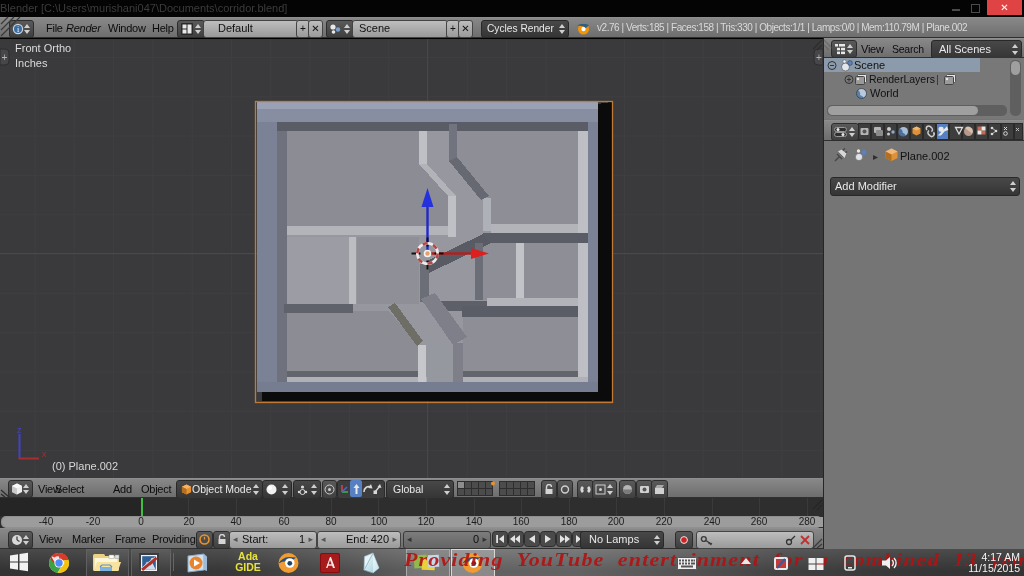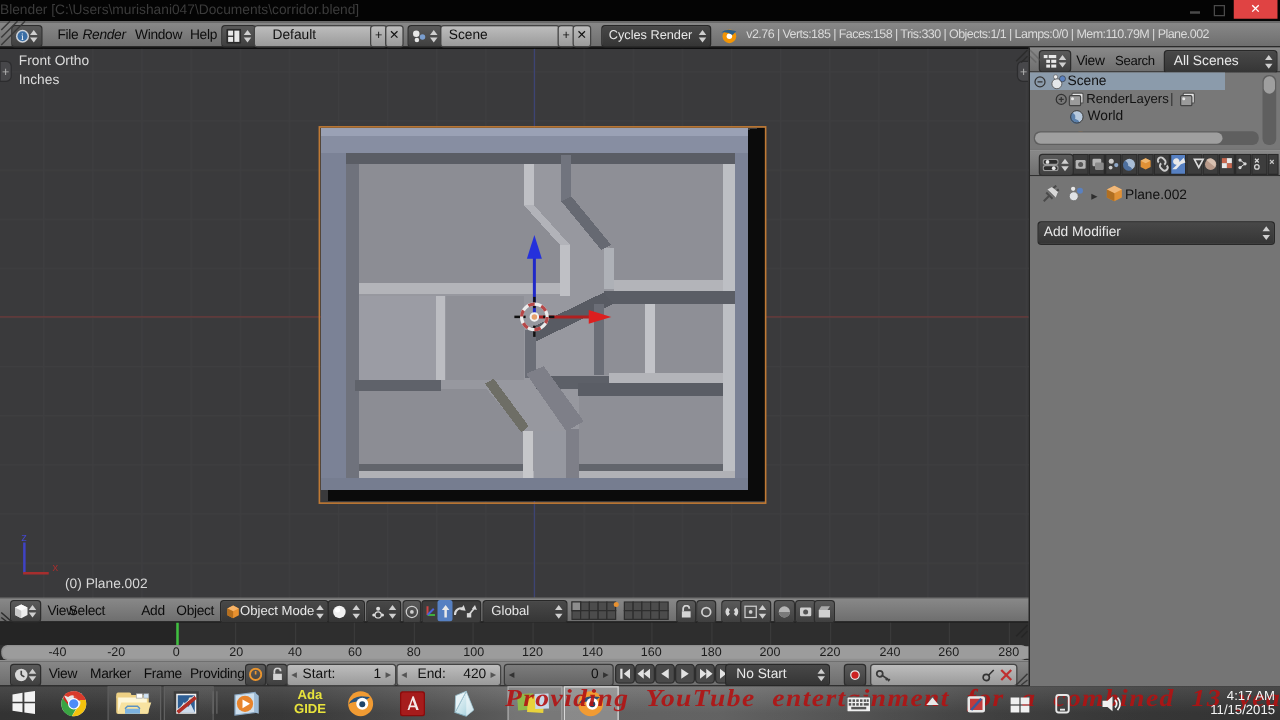--- a/index.html
+++ b/index.html
@@ -368,21 +368,21 @@
           <line x1="5.5" y1="5.5" x2="5.5" y2="2.8" stroke="#e8942f" stroke-width="1.3"></line>
         </svg>
       </div>
     <div class="abs btn" style="left:213px;top:2px;width:15px;height:16px;">
         <svg class="abs" style="left:3px;top:2px;" width="10" height="11">
           <rect x="1.5" y="5" width="7" height="5" fill="#d5d5d5"></rect>
           <path d="M2.5,5 V3 a2.5,2.5 0 0 1 5,0" fill="none" stroke="#d5d5d5" stroke-width="1.4"></path>
         </svg>
       </div>
     <div class="abs fld" style="left:229px;top:2px;width:86px;height:16px;line-height:15px;"><span class="abs" style="left:3px;color:#555;font-size:9px;">◂</span><span style="padding-left:12px;">Start:</span><span class="abs" style="right:11px;">1</span><span class="abs" style="right:3px;color:#555;font-size:9px;">▸</span></div>
-    <div class="abs fld" style="left:317px;top:2px;width:82px;height:16px;line-height:15px;"><span class="abs" style="left:3px;color:#555;font-size:9px;">◂</span><span style="padding-left:16px;">End:</span><span class="abs" style="right:11px;">420</span><span class="abs" style="right:3px;color:#555;font-size:9px;">▸</span></div>
+    <div class="abs fld" style="left:317px;top:2px;width:82px;height:16px;line-height:15px;"><span class="abs" style="left:3px;color:#555;font-size:9px;">◂</span><span style="padding-left:28px;">End:</span><span class="abs" style="right:11px;">420</span><span class="abs" style="right:3px;color:#555;font-size:9px;">▸</span></div>
     <div class="abs" style="left:403px;top:2px;width:86px;height:16px;line-height:15px;background:linear-gradient(#7c7c7c,#646464);border:1px solid #3a3a3a;border-radius:3px;color:#101010;">
         <span class="abs" style="left:3px;color:#333;font-size:9px;">◂</span>
         <span class="abs" style="right:11px;">0</span>
         <span class="abs" style="right:3px;color:#333;font-size:9px;">▸</span>
       </div>
     <div class="abs" style="left:493px;top:2px;width:140px;height:16px;"></div>
     <svg class="abs" style="left:492px;top:2px;" width="100" height="16">
       <g>
         <rect x="0.5" y="0.5" width="15" height="15" rx="3" fill="#4a4a4a" stroke="#2d2d2d"></rect>
           <rect x="16.5" y="0.5" width="15" height="15" rx="3" fill="#4a4a4a" stroke="#2d2d2d"></rect>
@@ -393,21 +393,21 @@
       </g>
       <g fill="#e2e2e2">
         <path d="M12,4 L7,8 L12,12 Z M6,4 h-1.8 v8 H6 Z"></path>
         <path d="M27,4 L22,8 L27,12 Z M22,4 L17,8 L22,12 Z" transform="translate(1,0)"></path>
         <path d="M43,4 L37,8 L43,12 Z"></path>
         <path d="M53,4 L59,8 L53,12 Z"></path>
         <path d="M69,4 L74,8 L69,12 Z M74,4 L79,8 L74,12 Z" transform="translate(-1,0)"></path>
         <path d="M84,4 L89,8 L84,12 Z M90,4 h1.8 v8 H90 Z"></path>
       </g>
     </svg>
-    <div class="abs drop" style="left:580px;top:2px;width:82px;height:16px;line-height:15px;"><span style="padding-left:8px;">No Start</span><span class="ud"></span></div>
+    <div class="abs drop" style="left:580px;top:2px;width:82px;height:16px;line-height:15px;"><span style="padding-left:8px;">No Lamps</span><span class="ud"></span></div>
     <div class="abs btn" style="left:675px;top:2px;width:16px;height:16px;">
         <svg class="abs" style="left:3px;top:3px;" width="10" height="10">
           <circle cx="5" cy="5" r="3.4" fill="#cc2222" stroke="#e8e8e8" stroke-width="1"></circle>
         </svg>
       </div>
     <div class="abs fld" style="left:696px;top:2px;width:116px;height:16px;">
       <svg class="abs" style="left:3px;top:2px;" width="13" height="12">
           <circle cx="3.8" cy="5" r="2.4" fill="none" stroke="#3a3a3a" stroke-width="1.4"></circle>
           <line x1="6" y1="6.5" x2="11" y2="10" stroke="#3a3a3a" stroke-width="1.4"></line>
           <line x1="8.7" y1="10.2" x2="10" y2="8.4" stroke="#3a3a3a" stroke-width="1.3"></line>

